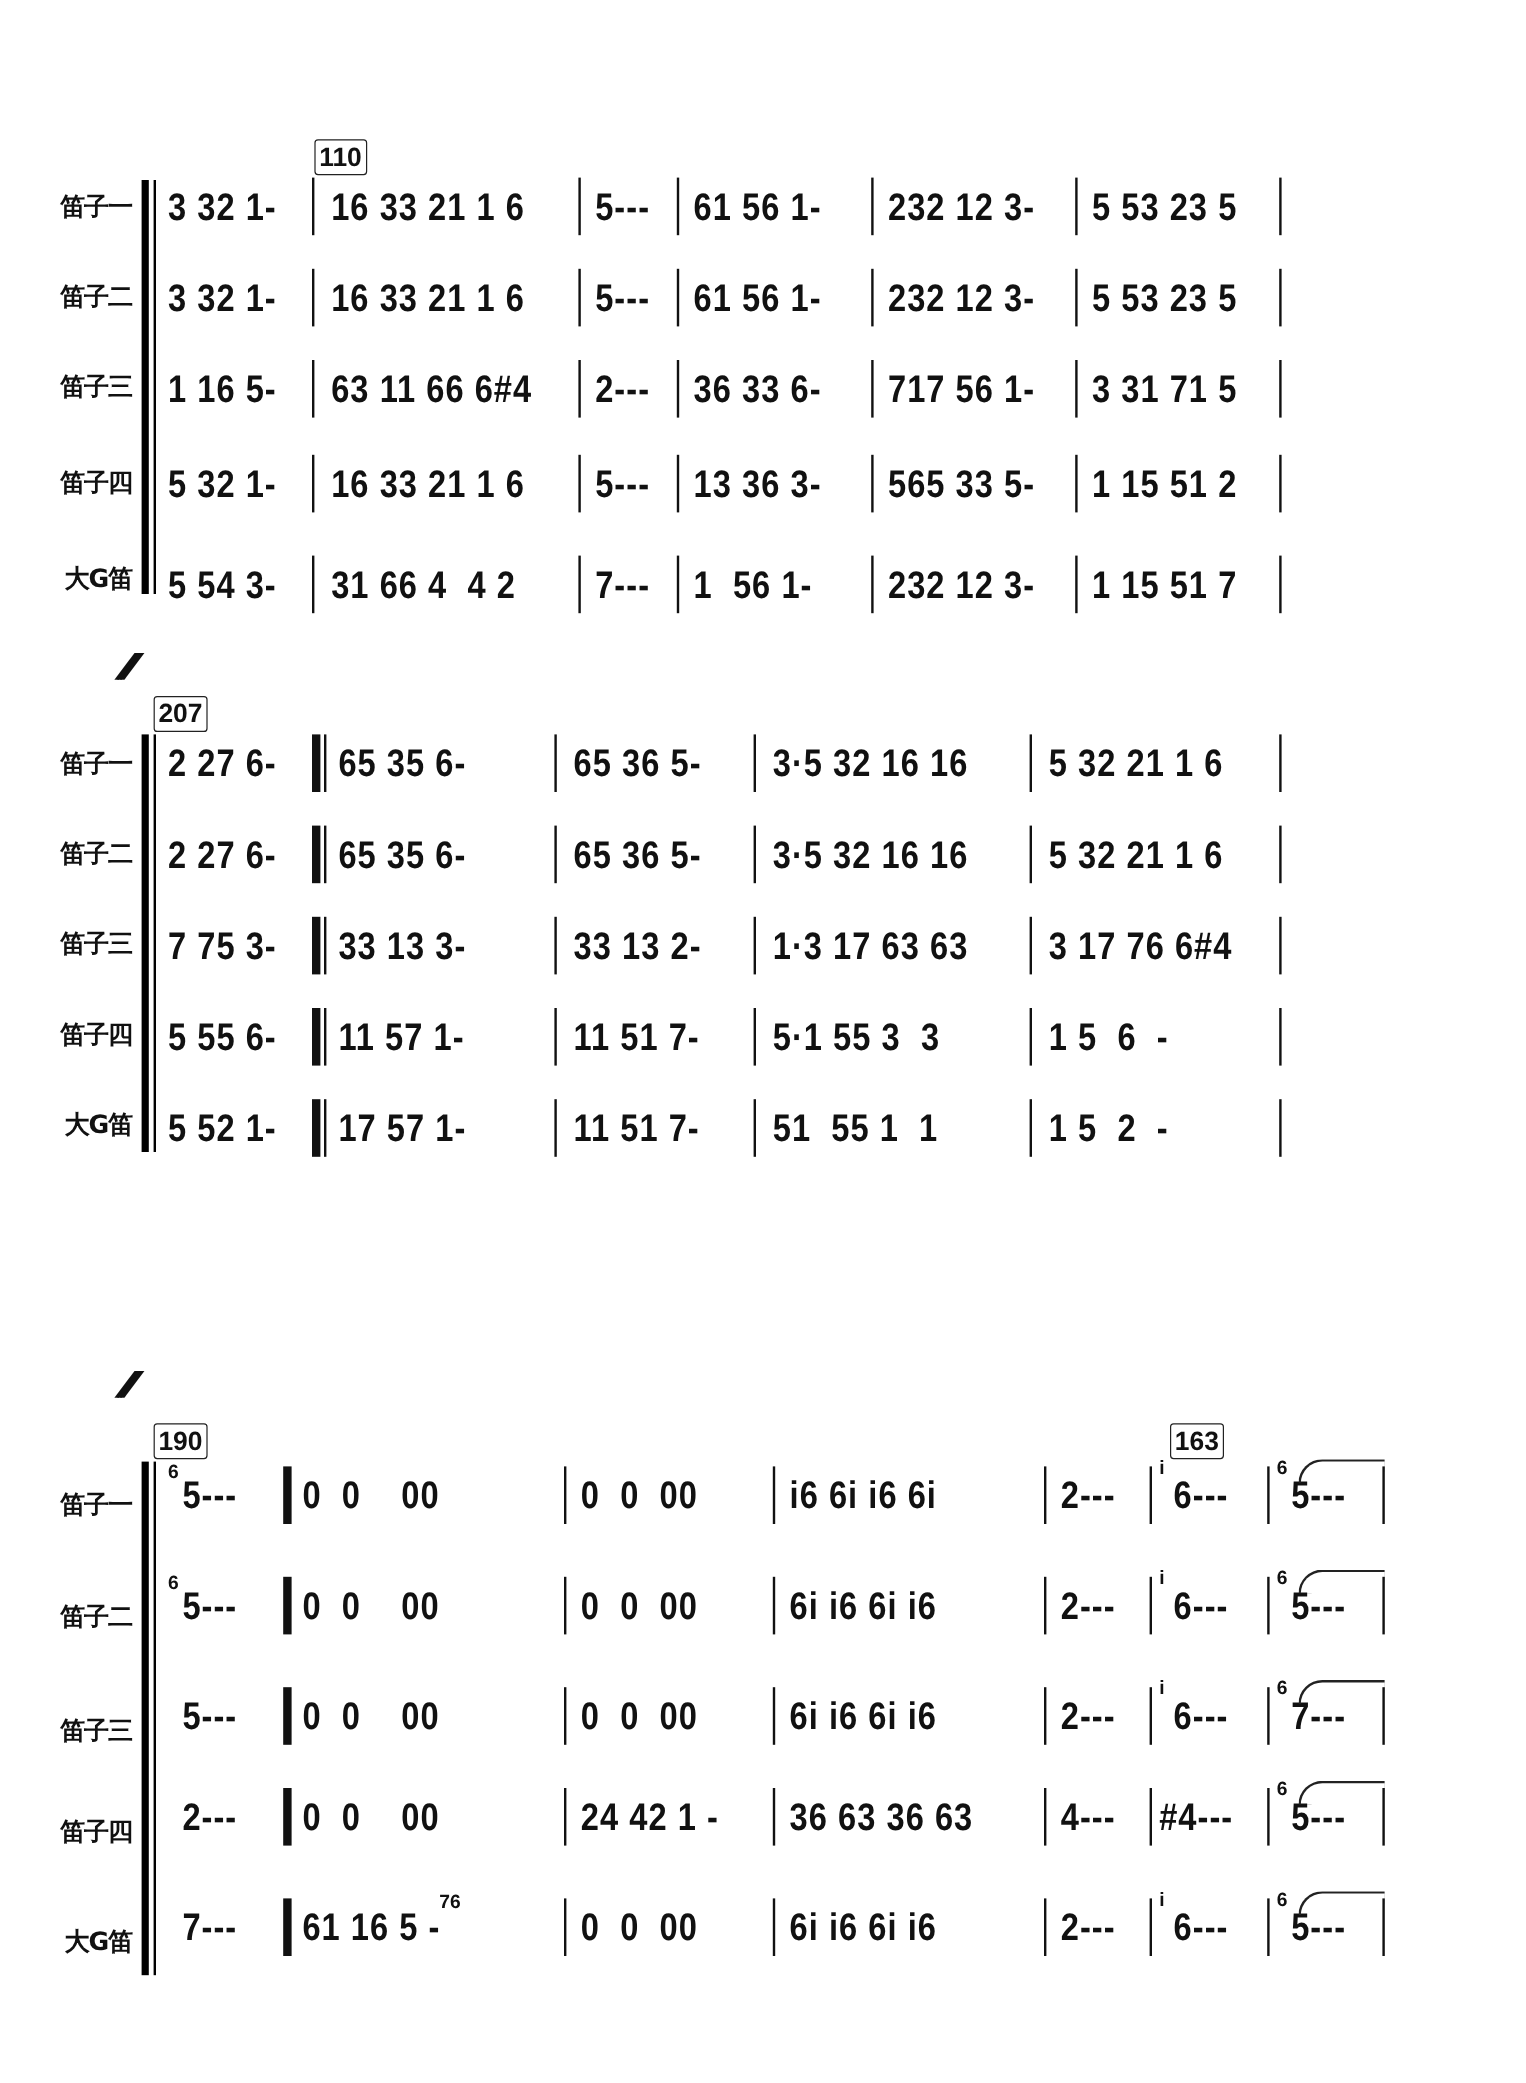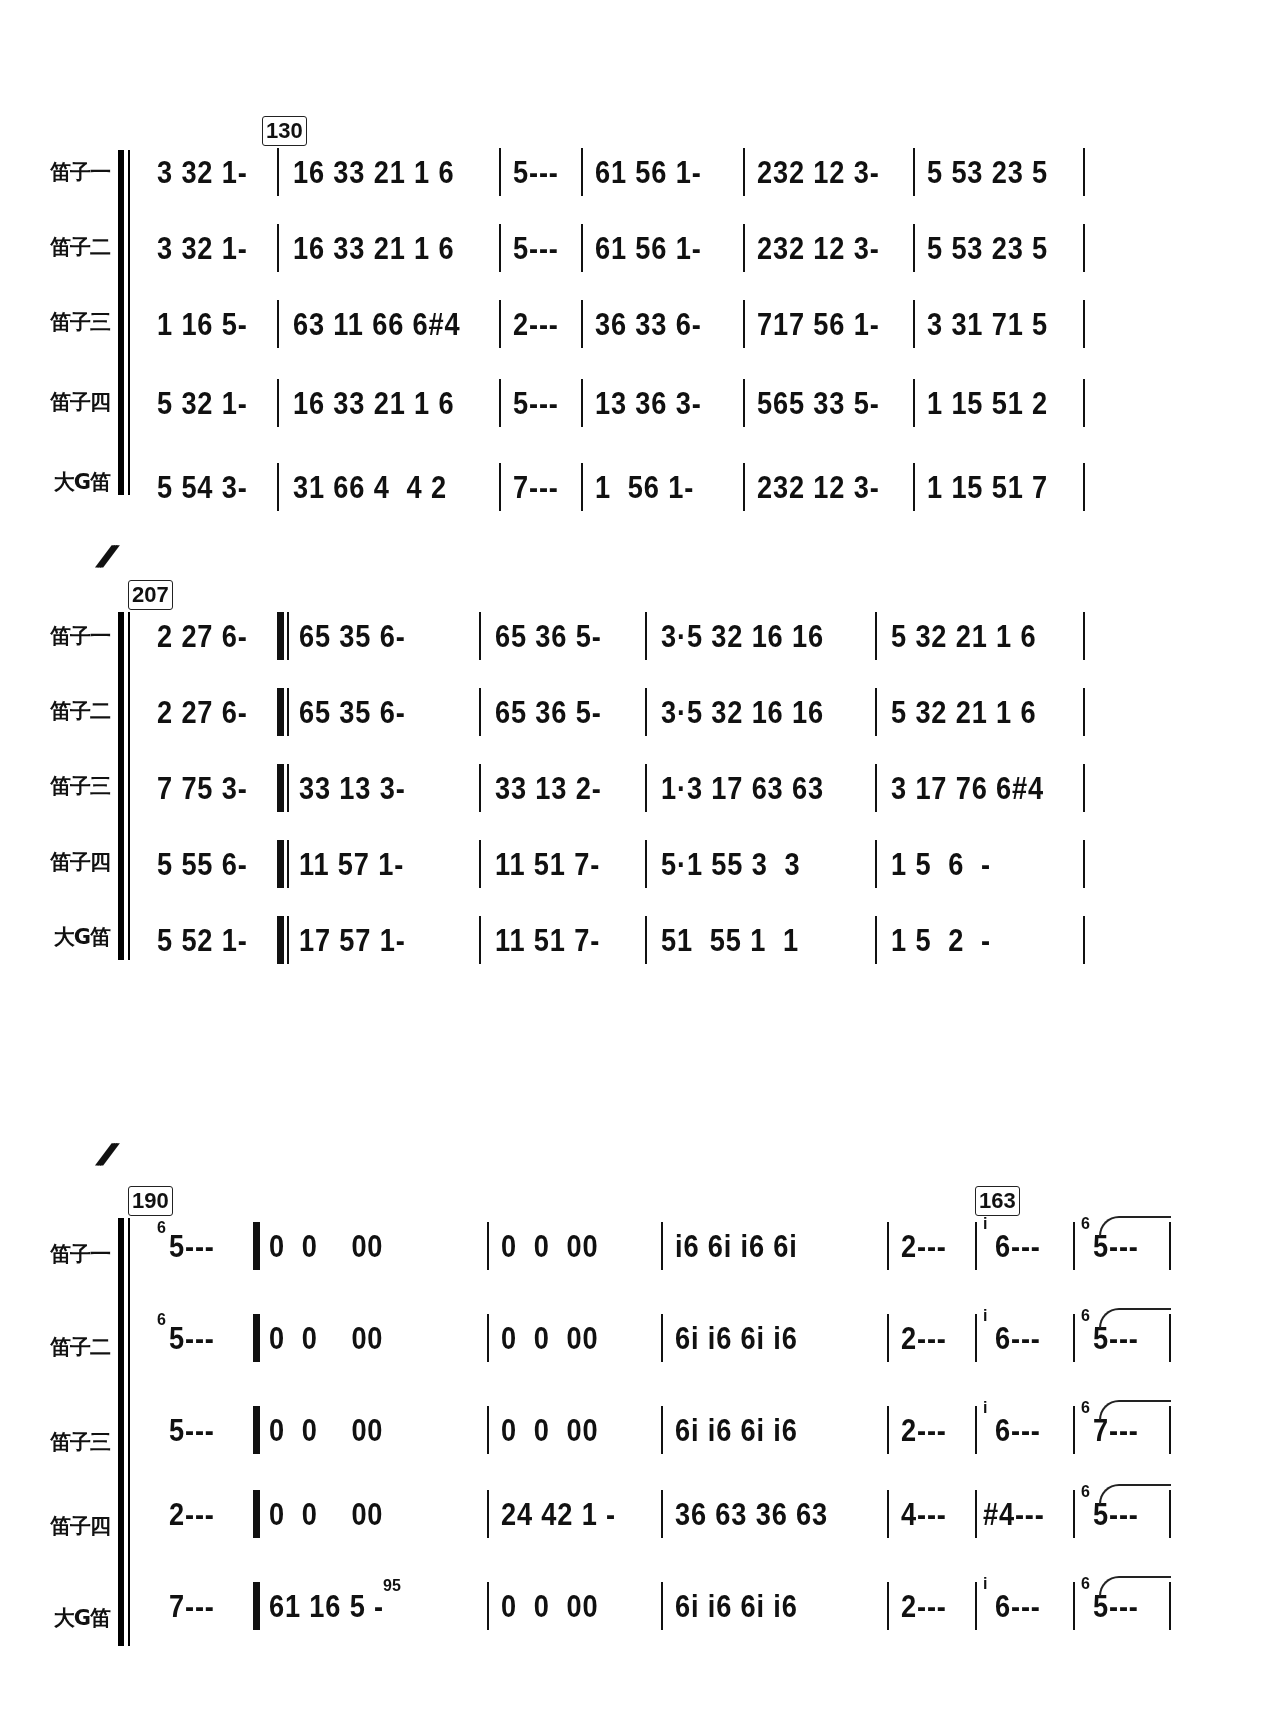--- a/index.html
+++ b/index.html
@@ -7,34 +7,34 @@
          font-family:"Liberation Sans", "DejaVu Sans", sans-serif; color:#111; }
   .system { position:absolute; left:0; width:1272px; }
   .label { position:absolute; width:90px; text-align:right; font-size:21px; font-weight:bold;
            font-family:"DejaVu Sans", sans-serif; letter-spacing:-1px; }
   .brace-thick { position:absolute; left:118px; width:6px; background:#000; }
   .brace-thin { position:absolute; left:128px; width:2px; background:#000; }
   .rehearsal { position:absolute; font-size:22px; font-weight:bold; border:1.5px solid #222;
                border-radius:3px; padding:0 3px; line-height:28px; height:28px; background:#fff; }
   .slashes { position:absolute; font-size:30px; font-weight:bold; font-style:italic;
              letter-spacing:-6px; transform:skewX(-20deg); }
-  .row { position:absolute; left:140px; right:0; height:60px;margin-left:17px; }
+  .row { position:absolute; left:140px; right:0; height:60px; }
   .cell { position:absolute; top:0; height:60px; display:flex; align-items:center;
           font-size:32px; font-weight:bold; white-space:pre; font-family:"Liberation Sans", sans-serif;
           letter-spacing:1px; transform:scaleX(0.85); transform-origin:left center; }
   .bar { position:absolute; top:6px; width:2px; height:48px; background:#111; }
   .bar.rep { width:7px; }
   .slur { position:absolute; height:18px; border-top:2px solid #222; border-left:2px solid #222; border-radius:30px 0 0 0; }
   .grace { position:absolute; font-size:16px; font-weight:bold; line-height:16px; }
 </style>
 </head>
 <body>
 
 <div class="system" style="top:0;">
-  <div class="rehearsal" style="left:262px;top:116px;">130</div>
+  <div class="rehearsal" style="left:262px;top:116px;">110</div>
   <div class="brace-thick" style="top:150px;height:345px;"></div>
   <div class="brace-thin" style="top:150px;height:345px;"></div>
 
   <div class="label" style="left:20px;top:158px;">笛子一</div>
   <div class="label" style="left:20px;top:233px;">笛子二</div>
   <div class="label" style="left:20px;top:308px;">笛子三</div>
   <div class="label" style="left:20px;top:388px;">笛子四</div>
   <div class="label" style="left:20px;top:468px;">大G笛</div>
 
   <div class="row" style="top:142px;">
@@ -279,21 +279,21 @@
     <div class="grace" style="left:924px;top:0;">6</div>
     <div class="cell" style="left:936px;">5---</div>
     <div class="slur" style="left:942px;top:0;width:70px;"></div>
     <div class="bar" style="left:1012px;"></div>
   </div>
 
   <div class="row" style="top:1576px;">
     <div class="cell" style="left:12px;">7---</div>
     <div class="bar rep" style="left:96px;"></div>
     <div class="cell" style="left:112px;">61 16 5 -</div>
-    <div class="grace" style="left:226px;top:2px;">95</div>
+    <div class="grace" style="left:226px;top:2px;">76</div>
     <div class="bar" style="left:330px;"></div>
     <div class="cell" style="left:344px;">0  0  00</div>
     <div class="bar" style="left:504px;"></div>
     <div class="cell" style="left:518px;">6i i6 6i i6</div>
     <div class="bar" style="left:730px;"></div>
     <div class="cell" style="left:744px;">2---</div>
     <div class="bar" style="left:818px;"></div>
     <div class="grace" style="left:826px;top:0;">i</div>
     <div class="cell" style="left:838px;">6---</div>
     <div class="bar" style="left:916px;"></div>

